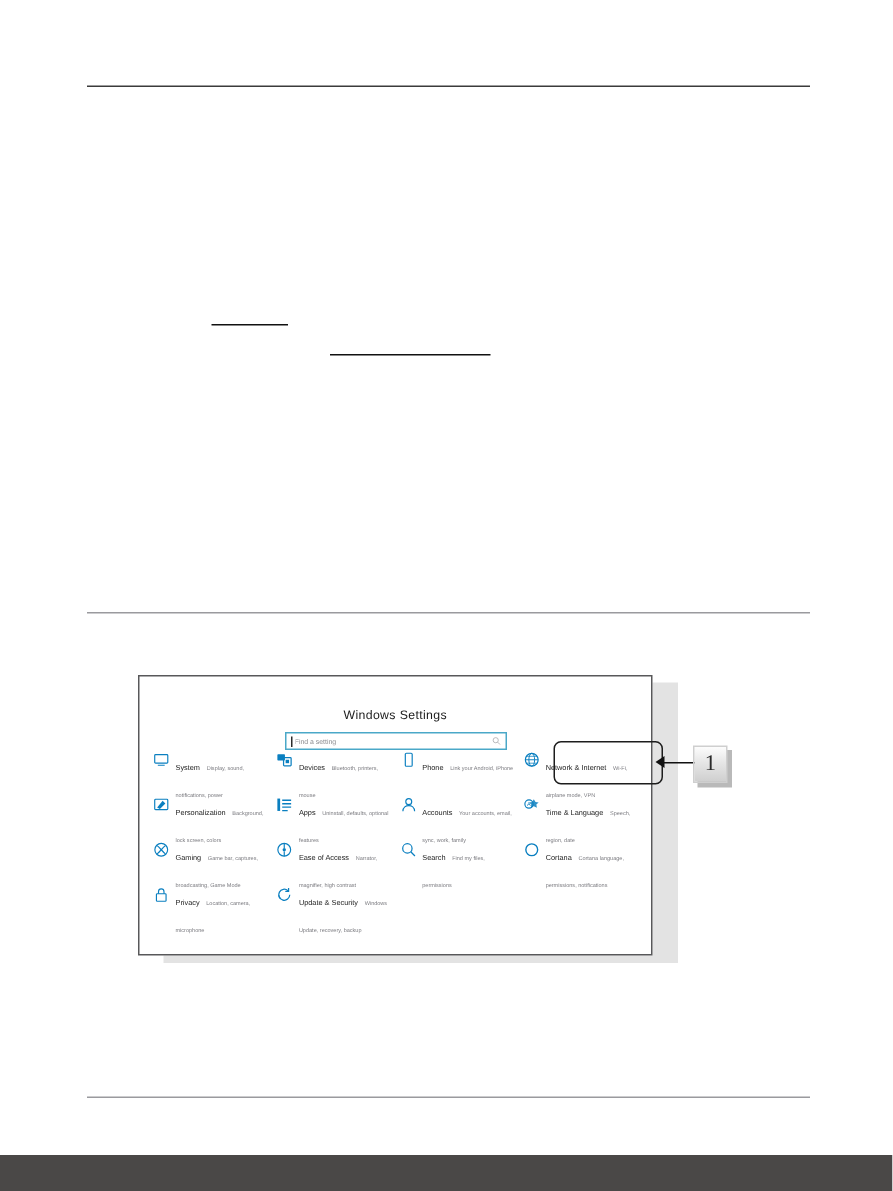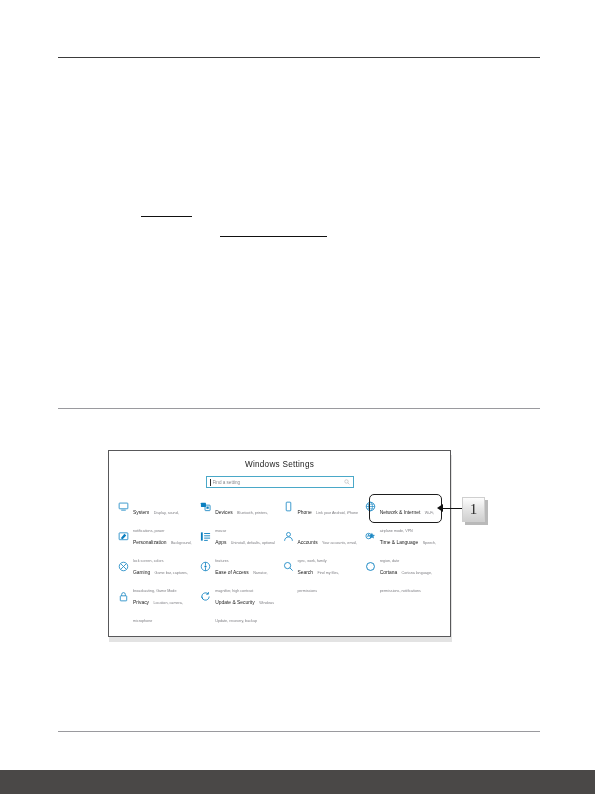--- a/index.html
+++ b/index.html
@@ -60,28 +60,28 @@
   #settings-shadow {
     position: absolute;
     left: 109px;
     top: 455px;
     width: 343px;
     height: 187px;
     background: #e3e3e3;
   }
   #settings-window {
     position: absolute;
-    left: 108px;
+    left: 92px;
     top: 450px;
     width: 343px;
     height: 187px;
     background: #ffffff;
     border: 1.2px solid #58585a;
     box-sizing: border-box;
-    padding: 0;
+    padding: 12px;
   }
   #settings-title {
     text-align: center;
     font-size: 8.2px;
     color: #1b1b1b;
     letter-spacing: .25px;
     margin-top: 9px;
   }
   #search-row {
     display: flex;

